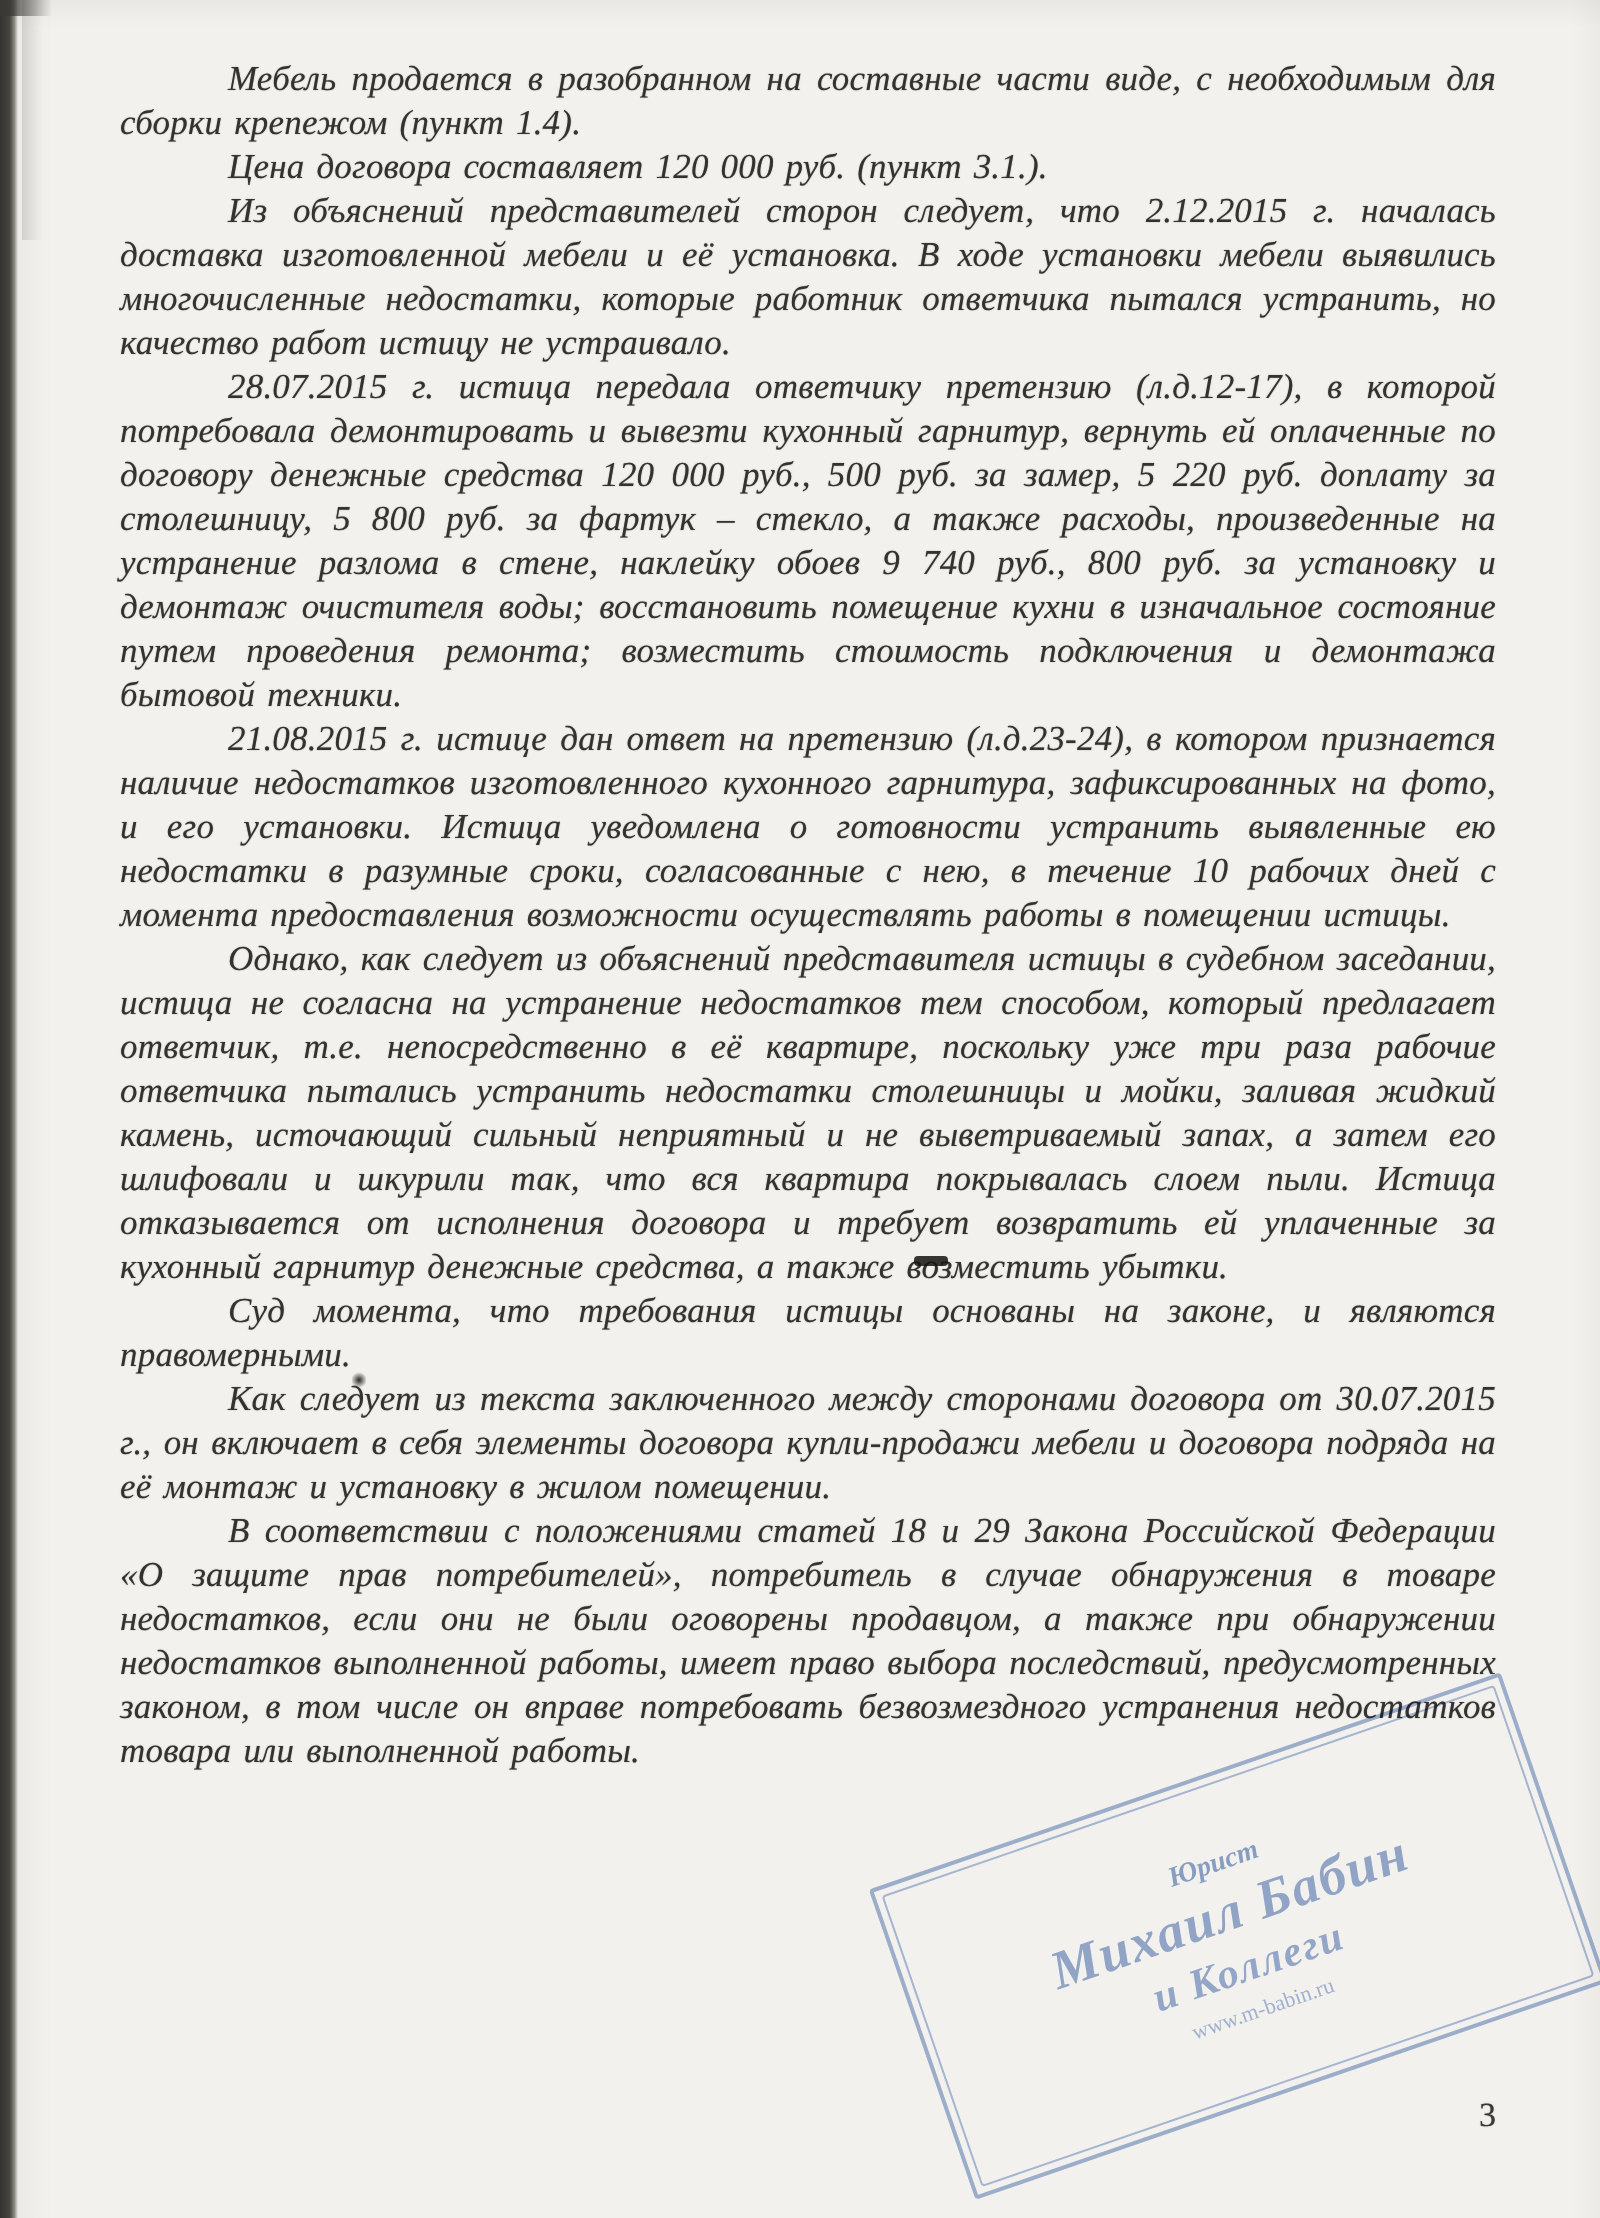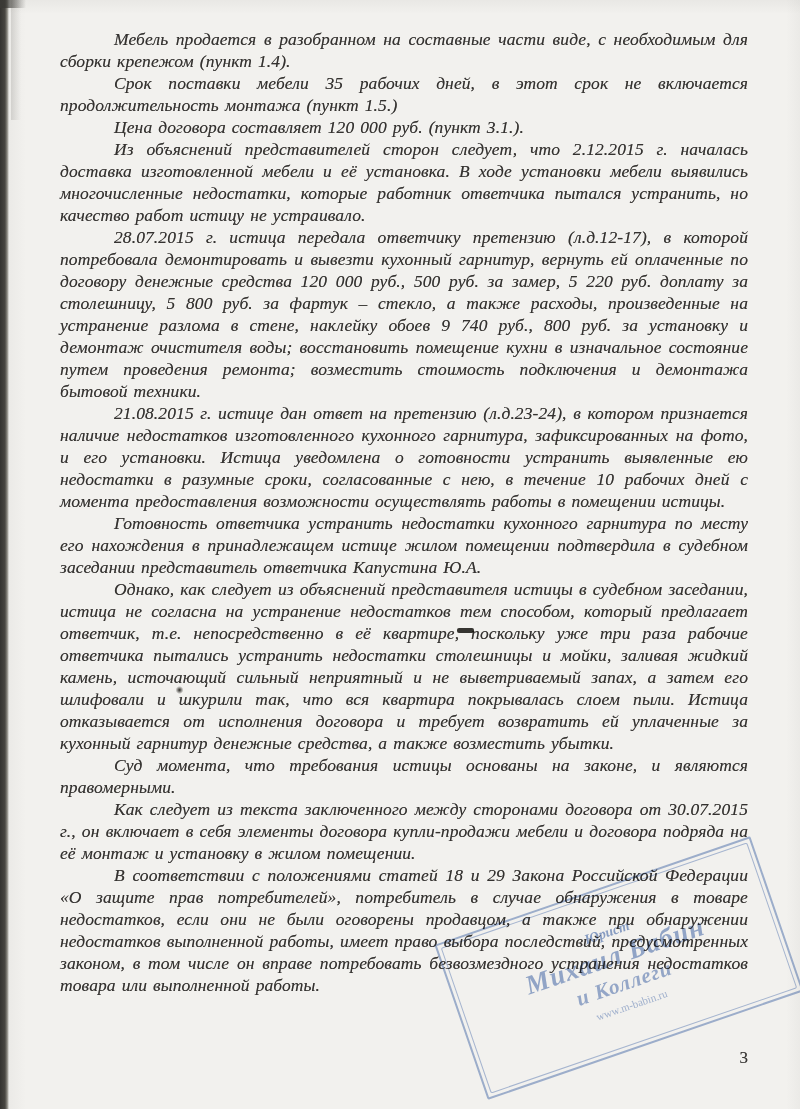--- a/index.html
+++ b/index.html
@@ -134,26 +134,24 @@
 <body>
 
 <div class="page">
 
   <div class="edge-left"></div>
   <div class="edge-top-cap"></div>
   <div class="scan-streak"></div>
 
   <div class="content">
     <p>Мебель продается в разобранном на составные части виде, с необходимым для сборки крепежом (пункт 1.4).</p>
-    <p>Срок поставки мебели 35 рабочих дней, в этот срок не включается продолжительность монтажа (пункт 1.5.)</p>
     <p>Цена договора составляет 120 000 руб. (пункт 3.1.).</p>
     <p>Из объяснений представителей сторон следует, что 2.12.2015 г. началась доставка изготовленной мебели и её установка.  В ходе установки мебели выявились многочисленные недостатки, которые  работник ответчика пытался устранить, но качество работ истицу не устраивало.</p>
     <p>28.07.2015 г. истица передала ответчику претензию (л.д.12-17), в которой потребовала демонтировать и вывезти кухонный гарнитур, вернуть ей оплаченные по договору денежные средства 120 000 руб., 500 руб. за замер, 5 220 руб. доплату за столешницу, 5 800 руб. за фартук – стекло, а также расходы, произведенные на устранение разлома в стене, наклейку обоев 9 740 руб., 800 руб. за установку и демонтаж очистителя воды; восстановить помещение кухни в изначальное состояние путем проведения ремонта; возместить стоимость подключения и демонтажа бытовой техники.</p>
     <p>21.08.2015 г. истице дан ответ на претензию (л.д.23-24), в котором признается наличие недостатков изготовленного кухонного гарнитура, зафиксированных на фото,  и его установки. Истица уведомлена о готовности устранить выявленные ею недостатки в разумные сроки, согласованные с нею, в течение 10 рабочих дней с момента предоставления возможности осуществлять работы в помещении истицы.</p>
-    <p>Готовность ответчика устранить недостатки кухонного гарнитура по месту  его нахождения  в принадлежащем истице  жилом помещении подтвердила в судебном заседании представитель ответчика Капустина Ю.А.</p>
     <p>Однако, как следует из объяснений представителя истицы в судебном заседании, истица не согласна на устранение недостатков тем способом, который предлагает ответчик, т.е. непосредственно в её квартире, поскольку уже  три раза рабочие ответчика пытались устранить недостатки столешницы и мойки, заливая  жидкий камень,  источающий сильный неприятный  и не выветриваемый запах, а затем его шлифовали  и шкурили  так, что вся квартира покрывалась слоем пыли. Истица отказывается от исполнения договора и требует возвратить ей уплаченные за кухонный гарнитур денежные средства, а также возместить убытки.</p>
     <p>Суд момента, что требования истицы основаны на законе, и являются правомерными.</p>
     <p>Как следует из текста заключенного между сторонами  договора от 30.07.2015 г.,  он включает в себя элементы  договора купли-продажи мебели и договора подряда на её  монтаж и установку в жилом помещении.</p>
     <p>В соответствии с положениями статей 18 и 29 Закона Российской Федерации «О защите прав потребителей», потребитель в случае обнаружения в товаре недостатков, если они не были оговорены продавцом, а также при обнаружении недостатков выполненной работы, имеет право выбора последствий, предусмотренных законом, в том числе он вправе потребовать безвозмездного устранения недостатков товара или выполненной работы.</p>
   </div>
 
   <div class="smudge-1"></div>
   <div class="smudge-2"></div>
 
   <div class="stamp">

